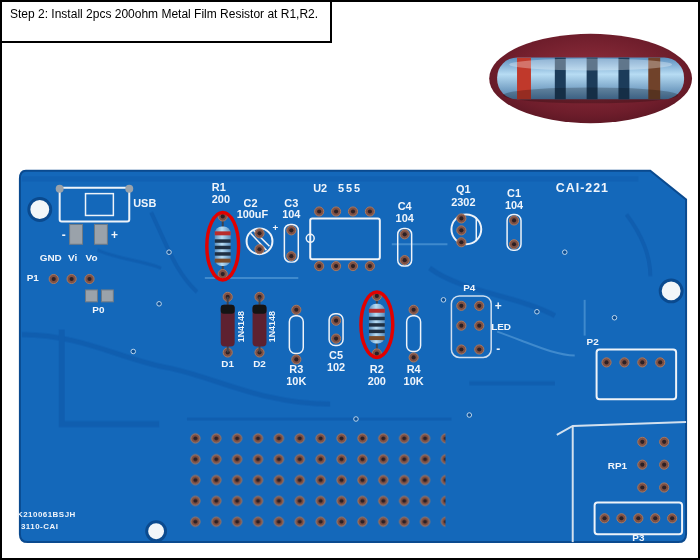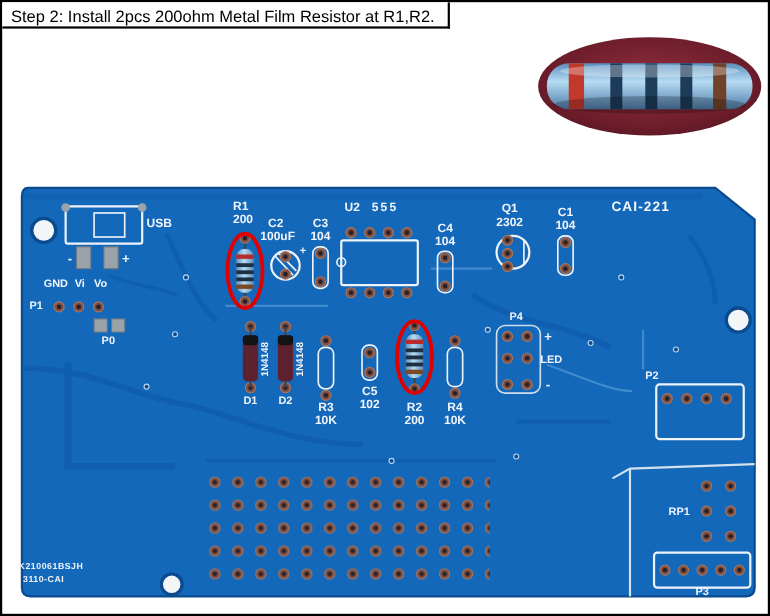--- a/index.html
+++ b/index.html
@@ -1,19 +1,19 @@
 <!DOCTYPE html>
 <html><head>
 <meta charset="utf-8">
 <style>
   html,body{margin:0;padding:0;background:#888;}
   .frame{position:relative;width:700px;height:560px;background:#fff;border:2px solid #000;box-sizing:border-box;overflow:hidden;}
   .frame > svg{position:absolute;left:0;top:0;width:100%;height:100%;}
   .title-box{position:absolute;top:0;left:0;z-index:2;background:#fff;border-right:2px solid #000;border-bottom:2px solid #000;
-    padding:5px 12px 0 8px;font-family:"Liberation Sans",sans-serif;font-size:15px;color:#000;white-space:nowrap;}
+    padding:5px 12px 20px 8px;font-family:"Liberation Sans",sans-serif;font-size:12px;color:#000;white-space:nowrap;}
   .silk{font-family:"Liberation Sans",sans-serif;font-weight:700;fill:#f0f5fb;}
   .silkline{fill:none;stroke:#eef3f9;stroke-width:2;}
   .silkline-thin{fill:none;stroke:#eef3f9;stroke-width:1.5;}
   .lead{stroke:#3f434c;stroke-width:2;}
 </style>
 </head>
 <body>
 
 <div class="frame">
 

